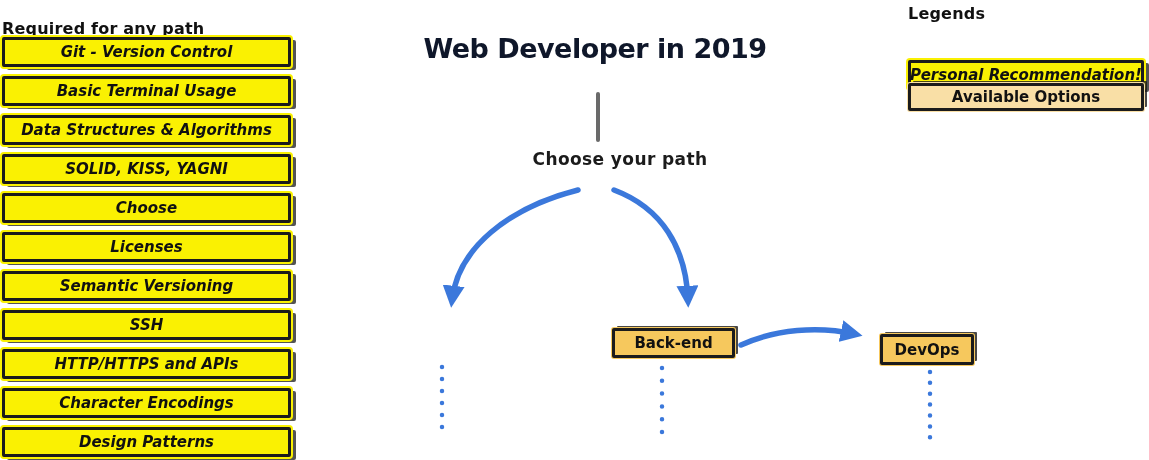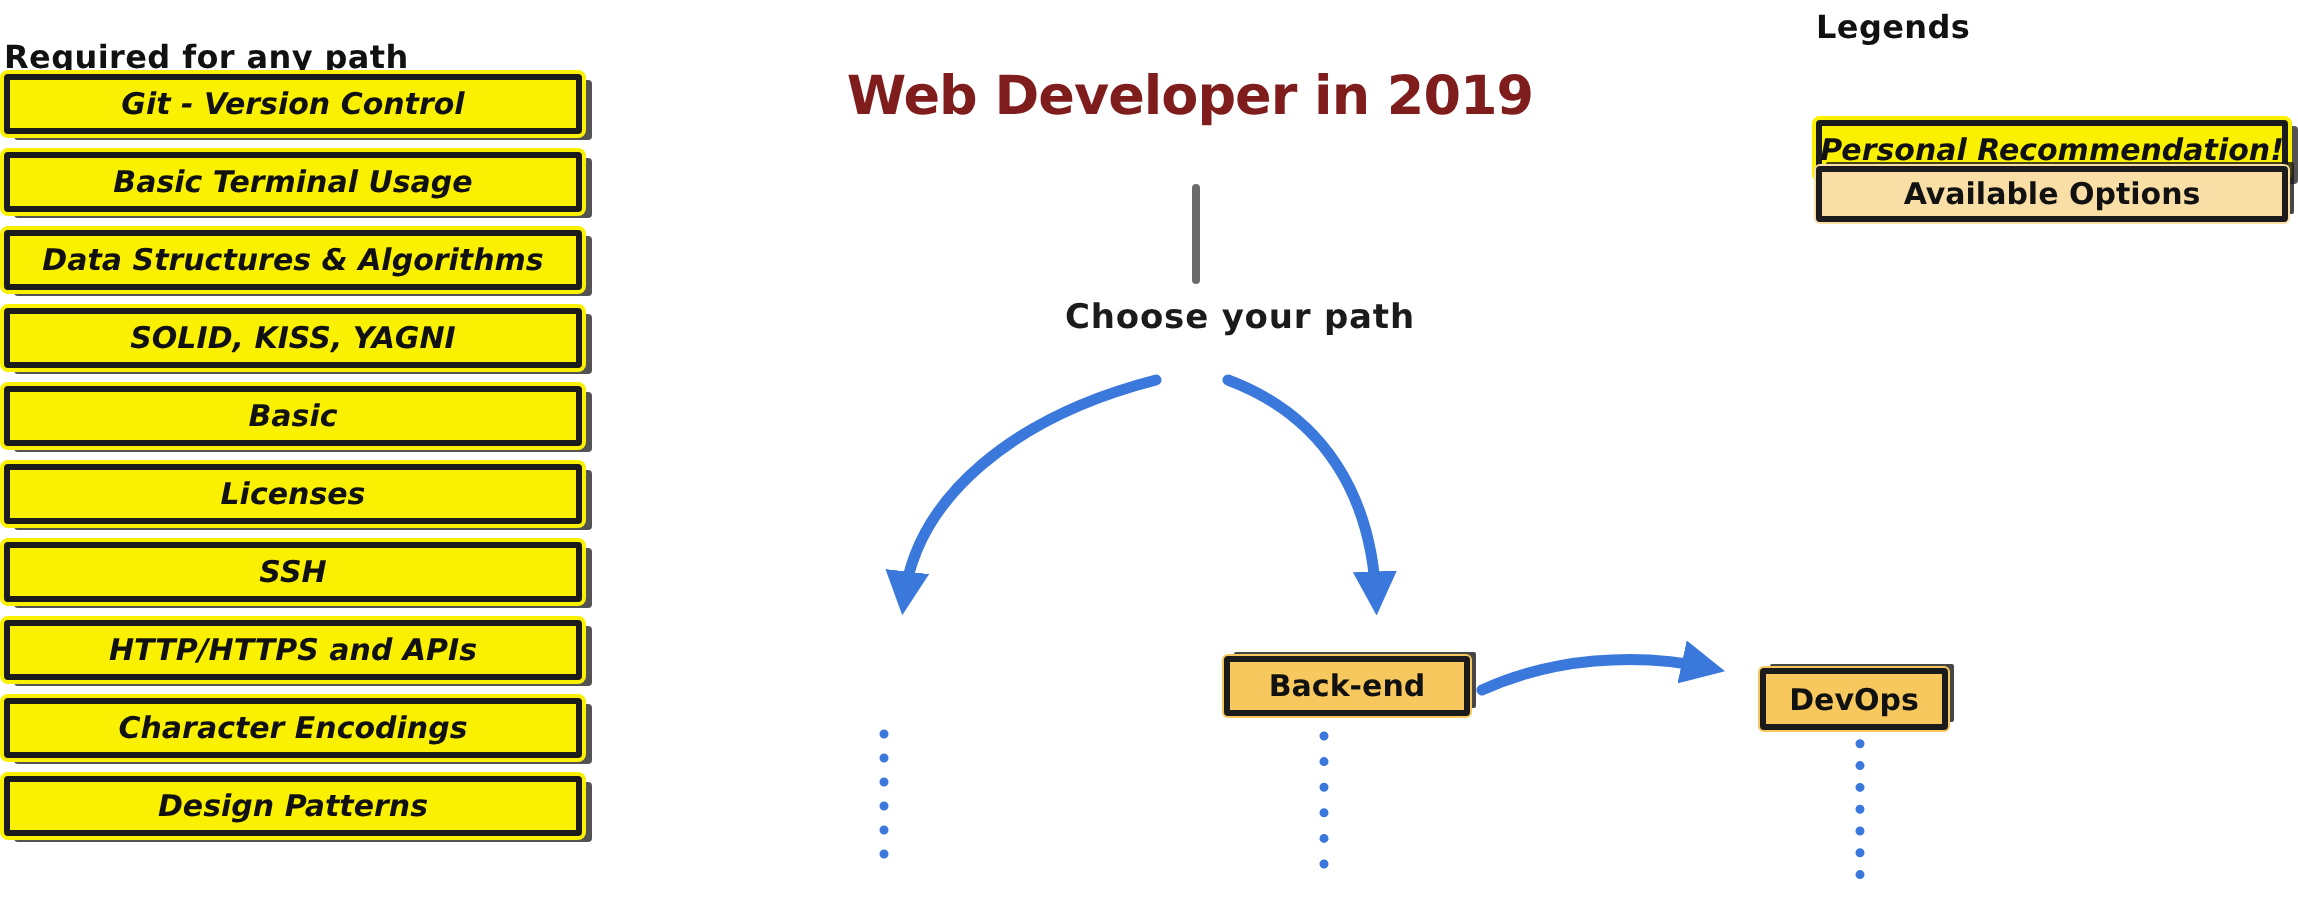--- a/index.html
+++ b/index.html
@@ -54,21 +54,21 @@
   #required-list{
     position:absolute;left:2px;top:37px;width:289px;
     display:flex;flex-direction:column;gap:9px;
   }
   #required-list .y-box{height:30px;width:100%;}
   
   #main-title{
     position:absolute;left:375px;top:33px;width:440px;
     text-align:center;
     font-size:27px;font-weight:bold;letter-spacing:-.5px;
-    color:#7f1d1d;
+    color:#0f172a;
   }
   #choose-path-label{
     position:absolute;left:470px;top:149px;width:300px;
     text-align:center;
     font-size:17px;font-weight:bold;letter-spacing:.4px;
   }
   
   .path-node{position:absolute;}
   #node-frontend{left:378px;top:326px;width:127px;height:30px;}
   #node-backend{left:612px;top:328px;width:123px;height:30px;}
@@ -111,24 +111,25 @@
   <div id="required-list">
 
       <div class="sketch y-box">Git - Version Control</div>
 
       <div class="sketch y-box">Basic Terminal Usage</div>
 
       <div class="sketch y-box">Data Structures &amp; Algorithms</div>
 
       <div class="sketch y-box">SOLID, KISS, YAGNI</div>
 
-      <div class="sketch y-box">Basic</div>
+      <div class="sketch y-box">Choose</div>
 
       <div class="sketch y-box">Licenses</div>
 
+      <div class="sketch y-box">Semantic Versioning</div>
 
       <div class="sketch y-box">SSH</div>
 
       <div class="sketch y-box">HTTP/HTTPS and APIs</div>
 
       <div class="sketch y-box">Character Encodings</div>
 
       <div class="sketch y-box">Design Patterns</div>
     </div>
 

